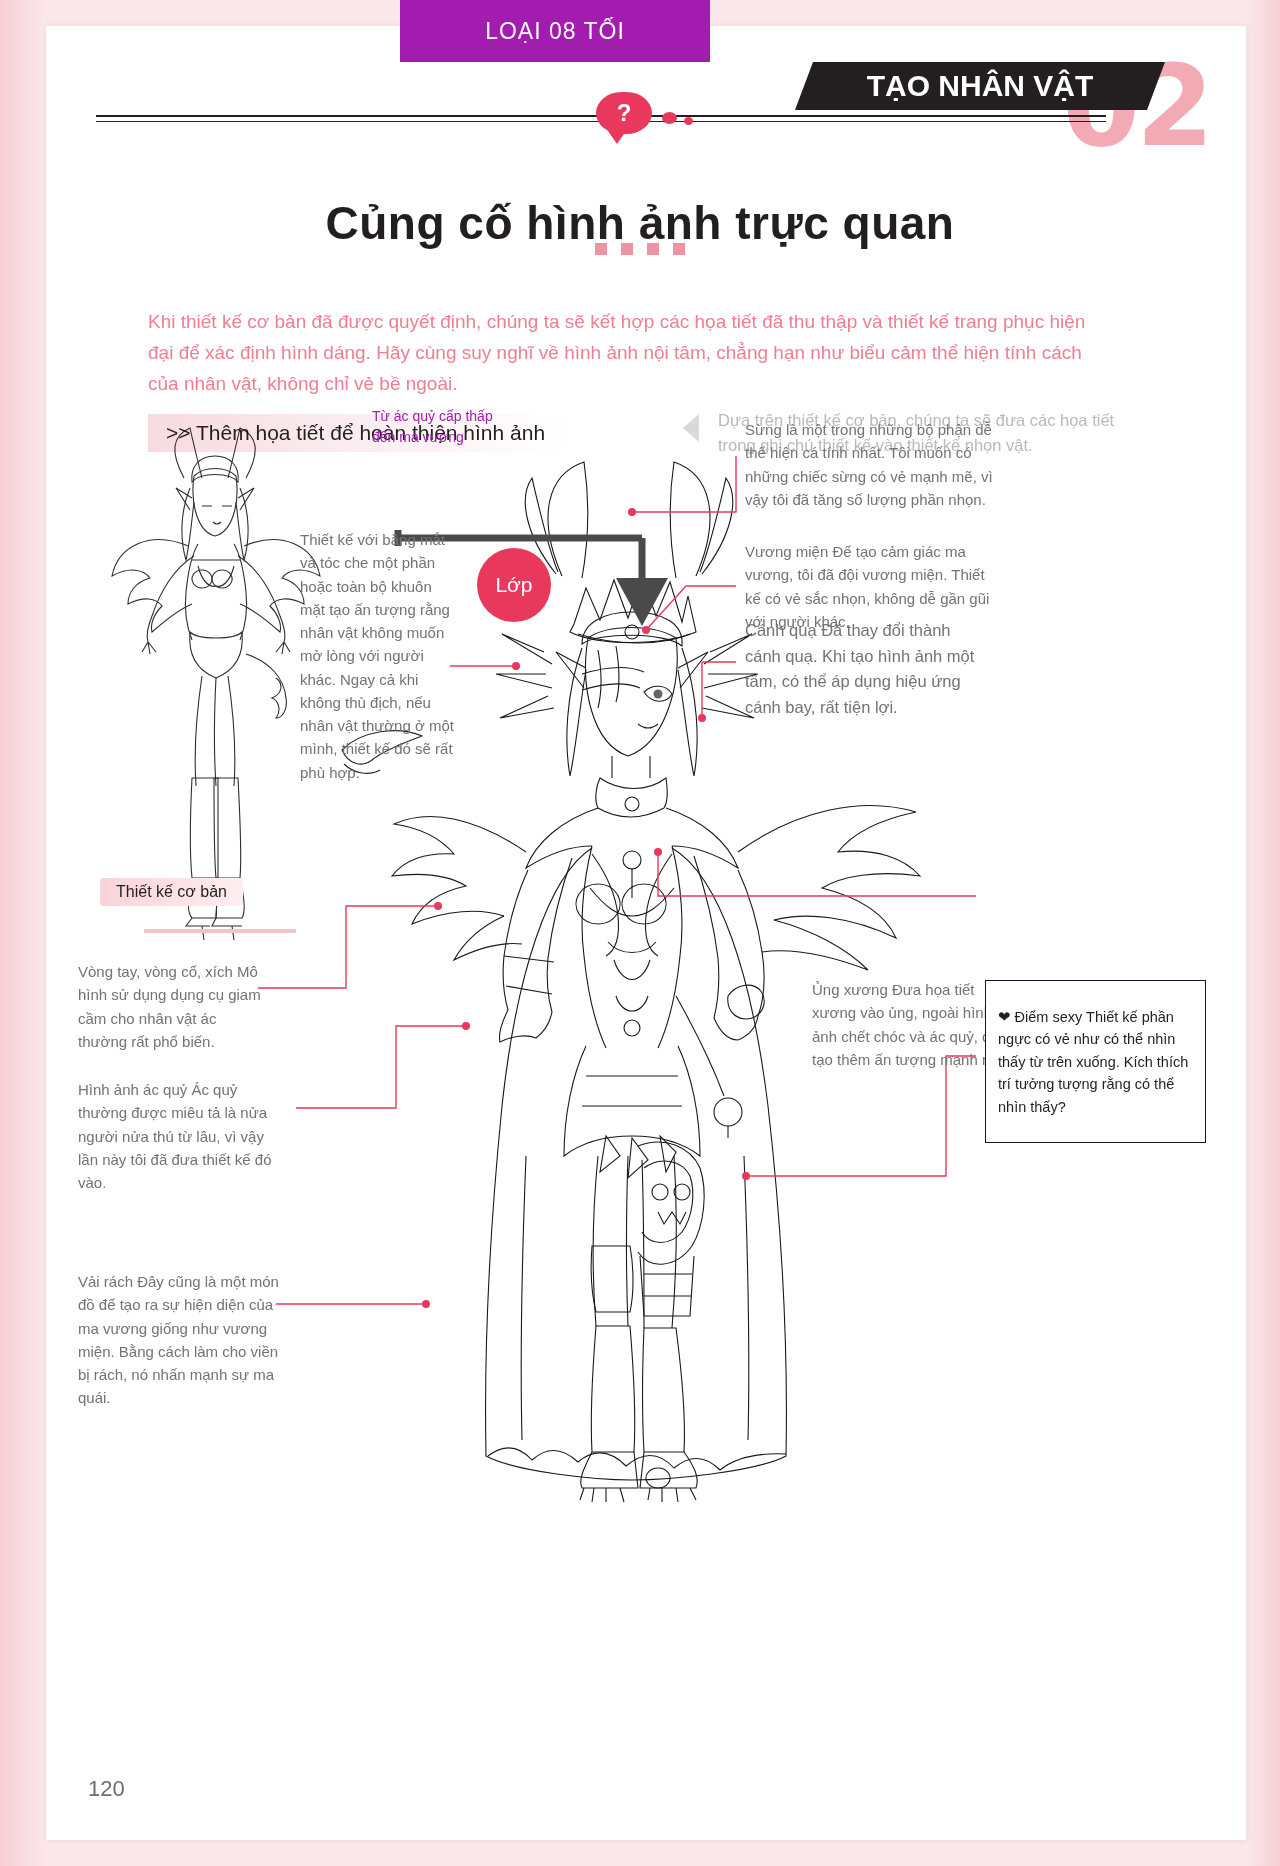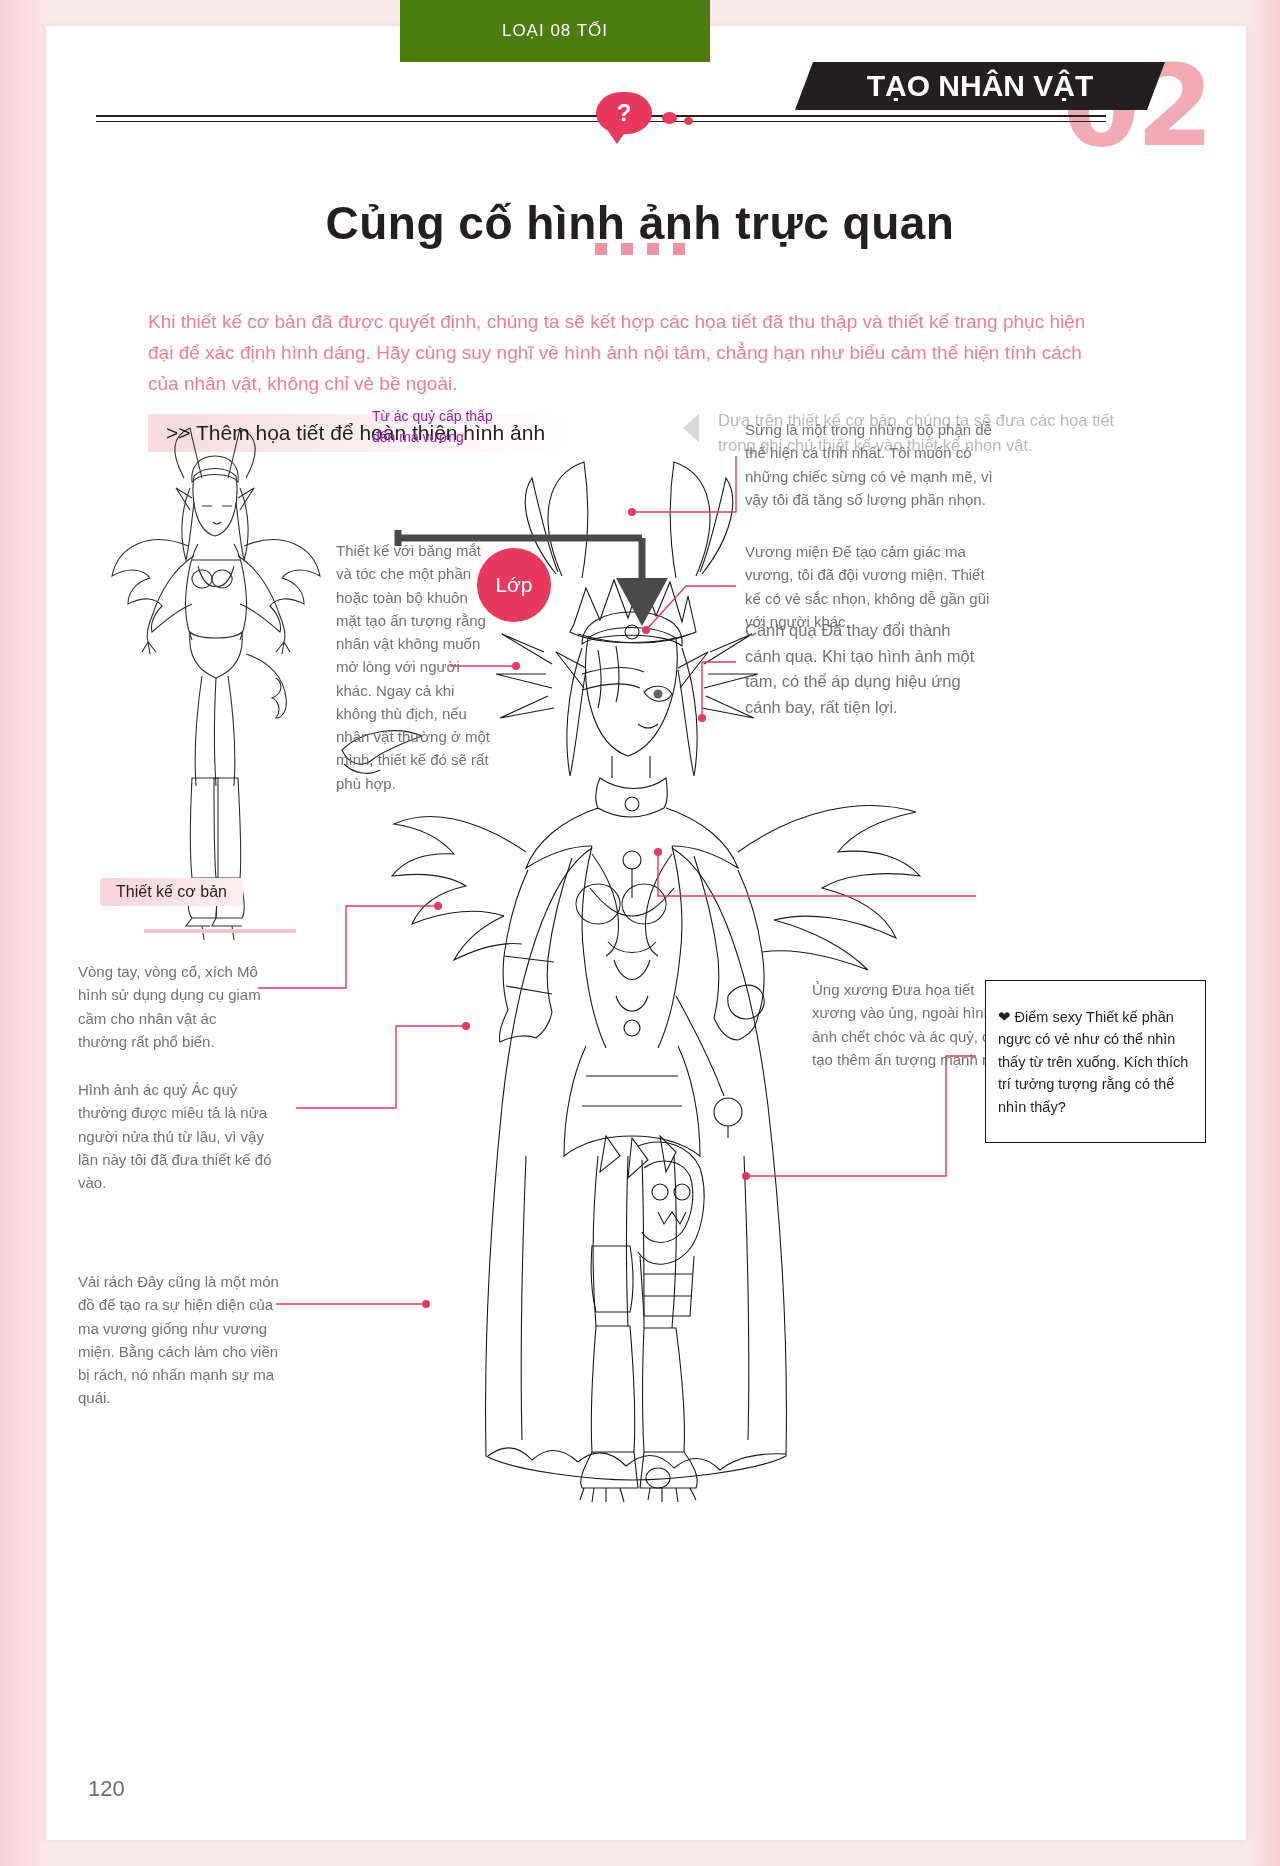--- a/index.html
+++ b/index.html
@@ -34,23 +34,23 @@
     right: 0; top: 0;
     width: 34px; height: 1866px;
     background: linear-gradient(to left, #f6d0d6, #fbe7ea);
   }
 
   
   .cat-tab {
     position: absolute;
     left: 400px; top: 0;
     width: 310px; height: 62px;
-    background: #4d7c0f;
+    background: #a21caf;
     color: #fff;
-    font-size: 17px;
+    font-size: 23px;
     letter-spacing: 1px;
     display: flex;
     align-items: center;
     justify-content: center;
   }
   .big-num {
     position: absolute;
     right: 70px; top: 50px;
     font-size: 112px;
     font-weight: bold;
@@ -488,21 +488,21 @@
   <circle class="dot" cx="380" cy="1278" r="4"></circle>
 
   <path d="M98,905 L250,905" stroke="#f3c2ca" stroke-width="4" fill="none"></path>
 </svg>
 
 <div class="small-cap" style="left:372px; top:406px; width:190px; white-space:pre-line;">Từ ác quỷ cấp thấp
 đến ma vương</div>
 <div class="layer-badge">Lớp</div>
 <div class="label-pill" style="left:100px; top:878px;">Thiết kế cơ bản</div>
 
-<div class="cap" style="left:300px; top:539px; width:158px;margin-left:36px;">Thiết kế với băng mắt và tóc che một phần hoặc toàn bộ khuôn mặt tạo ấn tượng rằng nhân vật không muốn mở lòng với người khác. Ngay cả khi không thù địch, nếu nhân vật thường ở một mình, thiết kế đó sẽ rất phù hợp.</div>
+<div class="cap" style="left:300px; top:528px; width:158px;">Thiết kế với băng mắt và tóc che một phần hoặc toàn bộ khuôn mặt tạo ấn tượng rằng nhân vật không muốn mở lòng với người khác. Ngay cả khi không thù địch, nếu nhân vật thường ở một mình, thiết kế đó sẽ rất phù hợp.</div>
 <div class="cap" style="left:745px; top:418px; width:250px;">Sừng là một trong những bộ phận dễ thể hiện cá tính nhất. Tôi muốn có những chiếc sừng có vẻ mạnh mẽ, vì vậy tôi đã tăng số lượng phần nhọn.</div>
 <div class="cap" style="left:745px; top:540px; width:250px;">Vương miện Để tạo cảm giác ma vương, tôi đã đội vương miện. Thiết kế có vẻ sắc nhọn, không dễ gần gũi với người khác.</div>
 <div class="cap" style="left:745px; top:618px; width:245px; font-size:16.5px;">Cánh quạ Đã thay đổi thành cánh quạ. Khi tạo hình ảnh một tấm, có thể áp dụng hiệu ứng cánh bay, rất tiện lợi.</div>
 <div class="cap" style="left:78px; top:960px; width:190px;">Vòng tay, vòng cổ, xích Mô hình sử dụng dụng cụ giam cầm cho nhân vật ác thường rất phổ biến.</div>
 <div class="cap" style="left:78px; top:1078px; width:210px;">Hình ảnh ác quỷ Ác quỷ thường được miêu tả là nửa người nửa thú từ lâu, vì vậy lần này tôi đã đưa thiết kế đó vào.</div>
 <div class="cap" style="left:812px; top:978px; width:195px;">Ủng xương Đưa họa tiết xương vào ủng, ngoài hình ảnh chết chóc và ác quỷ, còn tạo thêm ấn tượng mạnh mẽ.</div>
 <div class="cap" style="left:78px; top:1270px; width:215px;">Vải rách Đây cũng là một món đồ để tạo ra sự hiện diện của ma vương giống như vương miện. Bằng cách làm cho viền bị rách, nó nhấn mạnh sự ma quái.</div>
 
 <div class="sexy-box">
   <span class="heart">❤</span>

